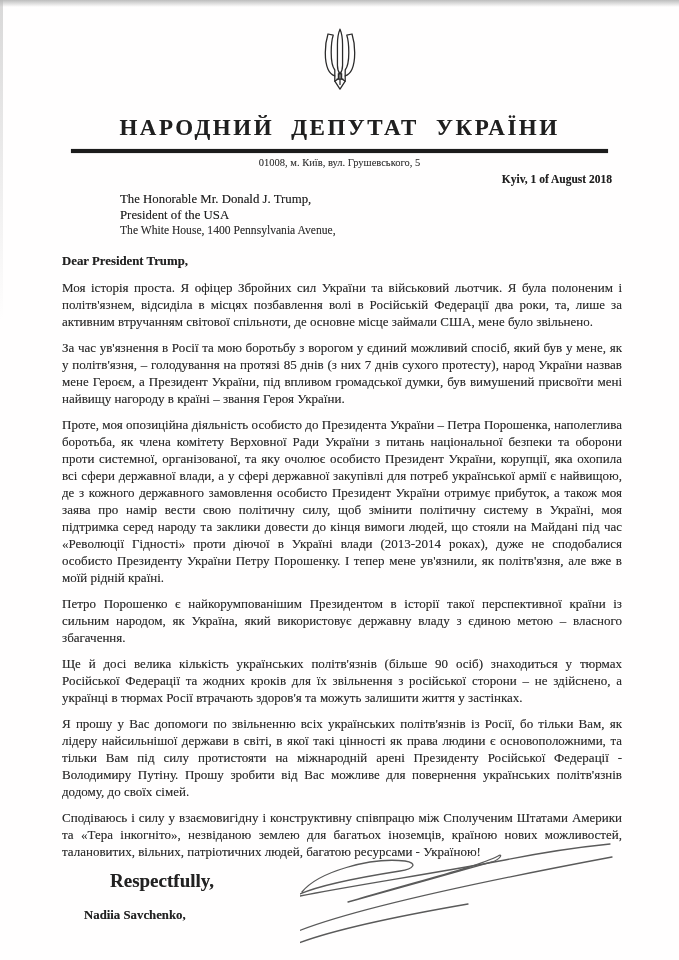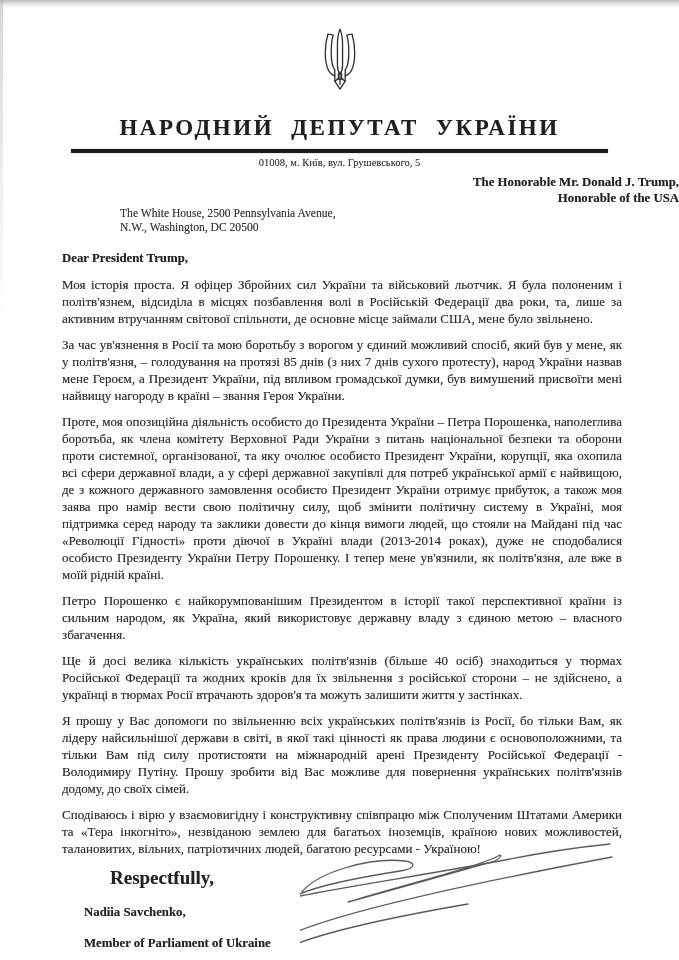--- a/index.html
+++ b/index.html
@@ -27,21 +27,21 @@
     letter-spacing:2.5px;word-spacing:9px;color:#1f1f1f;font-family:Liberation Serif, serif;
   }
   .lh-rule{width:537px;height:4px;margin:9px auto 0 auto;background:#1c1c1c;
     box-shadow:0 0 1px #444;}
   .lh-address{margin-top:4px;text-align:center;font-size:10.5px;color:#3a3a3a;}
   .lh-date{margin-top:5px;margin-right:67px;text-align:right;
     font-weight:bold;font-size:11.5px;color:#1f1f1f;}
 
   
   .recipient{margin:7px 0 0 120px;line-height:1.22;}
-  .recipient .r-bold{font-weight:bold;font-size:12.8px;color:#222;text-align:right;}
+  .recipient .r-bold{font-weight:normal;font-size:12.8px;color:#222;}
   .recipient .r-reg{font-size:11.6px;color:#333;}
 
   .salutation{margin:16px 0 0 62px;font-weight:bold;font-size:12.8px;color:#222;}
 
   
   .body-text{margin:10px 57px 0 62px;}
   .body-text p{
     margin:0 0 9px 0;
     font-size:13px;line-height:17px;
     text-align:justify;color:#2d2d2d;
@@ -72,44 +72,43 @@
           <path d="M36.5 60.5 L36.5 67 L32 64 L32 57.5"></path>
           <path d="M23.5 67 L30 77 L36.5 67"></path>
           <path d="M30 58 L30 71 M26.2 64.5 L33.8 64.5"></path>
         </g>
       </svg>
     </span>
   </div>
   <div class="lh-title">НАРОДНИЙ ДЕПУТАТ УКРАЇНИ</div>
   <div class="lh-rule"></div>
   <div class="lh-address">01008, м. Київ, вул. Грушевського, 5</div>
+  <div class="lh-date">Kyiv, 1 of August 2018</div>
 
   <div class="recipient">
     <div class="r-bold">The Honorable Mr. Donald J. Trump,</div>
-    <div class="r-bold">Honorable of the USA</div>
-    <div class="r-reg">The White House, 2500 Pennsylvania Avenue,</div>
-    <div class="r-reg">N.W., Washington, DC 20500</div>
+    <div class="r-bold">President of the USA</div>
+    <div class="r-reg">The White House, 1400 Pennsylvania Avenue,</div>
   </div>
 
   <div class="salutation">Dear President Trump,</div>
 
   <div class="body-text">
       <p>Моя історія проста. Я офіцер Збройних сил України та військовий льотчик. Я була полоненим і політв'язнем, відсиділа в місцях позбавлення волі в Російській Федерації два роки, та, лише за активним втручанням світової спільноти, де основне місце займали США, мене було звільнено.</p>
       <p>За час ув'язнення в Росії та мою боротьбу з ворогом у єдиний можливий спосіб, який був у мене, як у політв'язня, – голодування на протязі 85 днів (з них 7 днів сухого протесту), народ України назвав мене Героєм, а Президент України, під впливом громадської думки, був вимушений присвоїти мені найвищу нагороду в країні – звання Героя України.</p>
       <p>Проте, моя опозиційна діяльність особисто до Президента України – Петра Порошенка, наполеглива боротьба, як члена комітету Верховної Ради України з питань національної безпеки та оборони проти системної, організованої, та яку очолює особисто Президент України, корупції, яка охопила всі сфери державної влади, а у сфері державної закупівлі для потреб української армії є найвищою, де з кожного державного замовлення особисто Президент України отримує прибуток, а також моя заява про намір вести свою політичну силу, щоб змінити політичну систему в Україні, моя підтримка серед народу та заклики довести до кінця вимоги людей, що стояли на Майдані під час «Революції Гідності» проти діючої в Україні влади (2013-2014 роках), дуже не сподобалися особисто Президенту України Петру Порошенку. І тепер мене ув'язнили, як політв'язня, але вже в моїй рідній країні.</p>
       <p>Петро Порошенко є найкорумпованішим Президентом в історії такої перспективної країни із сильним народом, як Україна, який використовує державну владу з єдиною метою – власного збагачення.</p>
-      <p>Ще й досі велика кількість українських політв'язнів (більше 40 осіб) знаходиться у тюрмах Російської Федерації та жодних кроків для їх звільнення з російської сторони – не здійснено, а українці в тюрмах Росії втрачають здоров'я та можуть залишити життя у застінках.</p>
+      <p>Ще й досі велика кількість українських політв'язнів (більше 90 осіб) знаходиться у тюрмах Російської Федерації та жодних кроків для їх звільнення з російської сторони – не здійснено, а українці в тюрмах Росії втрачають здоров'я та можуть залишити життя у застінках.</p>
       <p>Я прошу у Вас допомоги по звільненню всіх українських політв'язнів із Росії, бо тільки Вам, як лідеру найсильнішої держави в світі, в якої такі цінності як права людини є основоположними, та тільки Вам під силу протистояти на міжнародній арені Президенту Російської Федерації - Володимиру Путіну. Прошу зробити від Вас можливе для повернення українських політв'язнів додому, до своїх сімей.</p>
-      <p>Сподіваюсь і вірю у взаємовигідну і конструктивну співпрацю між Сполученим Штатами Америки та «Тера інкогніто», незвіданою землею для багатьох іноземців, країною нових можливостей, талановитих, вільних, патріотичних людей, багатою ресурсами - Україною!</p>
+      <p>Сподіваюсь і силу у взаємовигідну і конструктивну співпрацю між Сполученим Штатами Америки та «Тера інкогніто», незвіданою землею для багатьох іноземців, країною нових можливостей, талановитих, вільних, патріотичних людей, багатою ресурсами - Україною!</p>
     </div>
 
   <div class="sig-block">
     <div class="sig-closing">Respectfully,</div>
     <div class="sig-name">Nadiia Savchenko,</div>
-    <div class="sig-role">Member of Parliament of Ukraine</div>
   </div>
 
   <span class="signature-svg">
     <svg width="379" height="130" viewBox="0 0 379 130" aria-hidden="true">
       <g stroke="#5a5a5a" fill="none" stroke-width="1.3" stroke-linecap="round">
         <path d="M2 62 C18 42 70 27 105 31 C118 33 114 39 100 41 C62 47 18 56 0 64"></path>
         <path d="M0 66 C50 56 130 44 205 30 C250 21 290 16 310 14"></path>
         <path d="M55 70 C115 52 180 36 198 26 C203 23 201 29 192 32 C150 44 90 60 48 72"></path>
         <path d="M-4 102 C60 76 200 48 312 27"></path>
         <path d="M-4 114 C40 97 110 84 168 74"></path>

